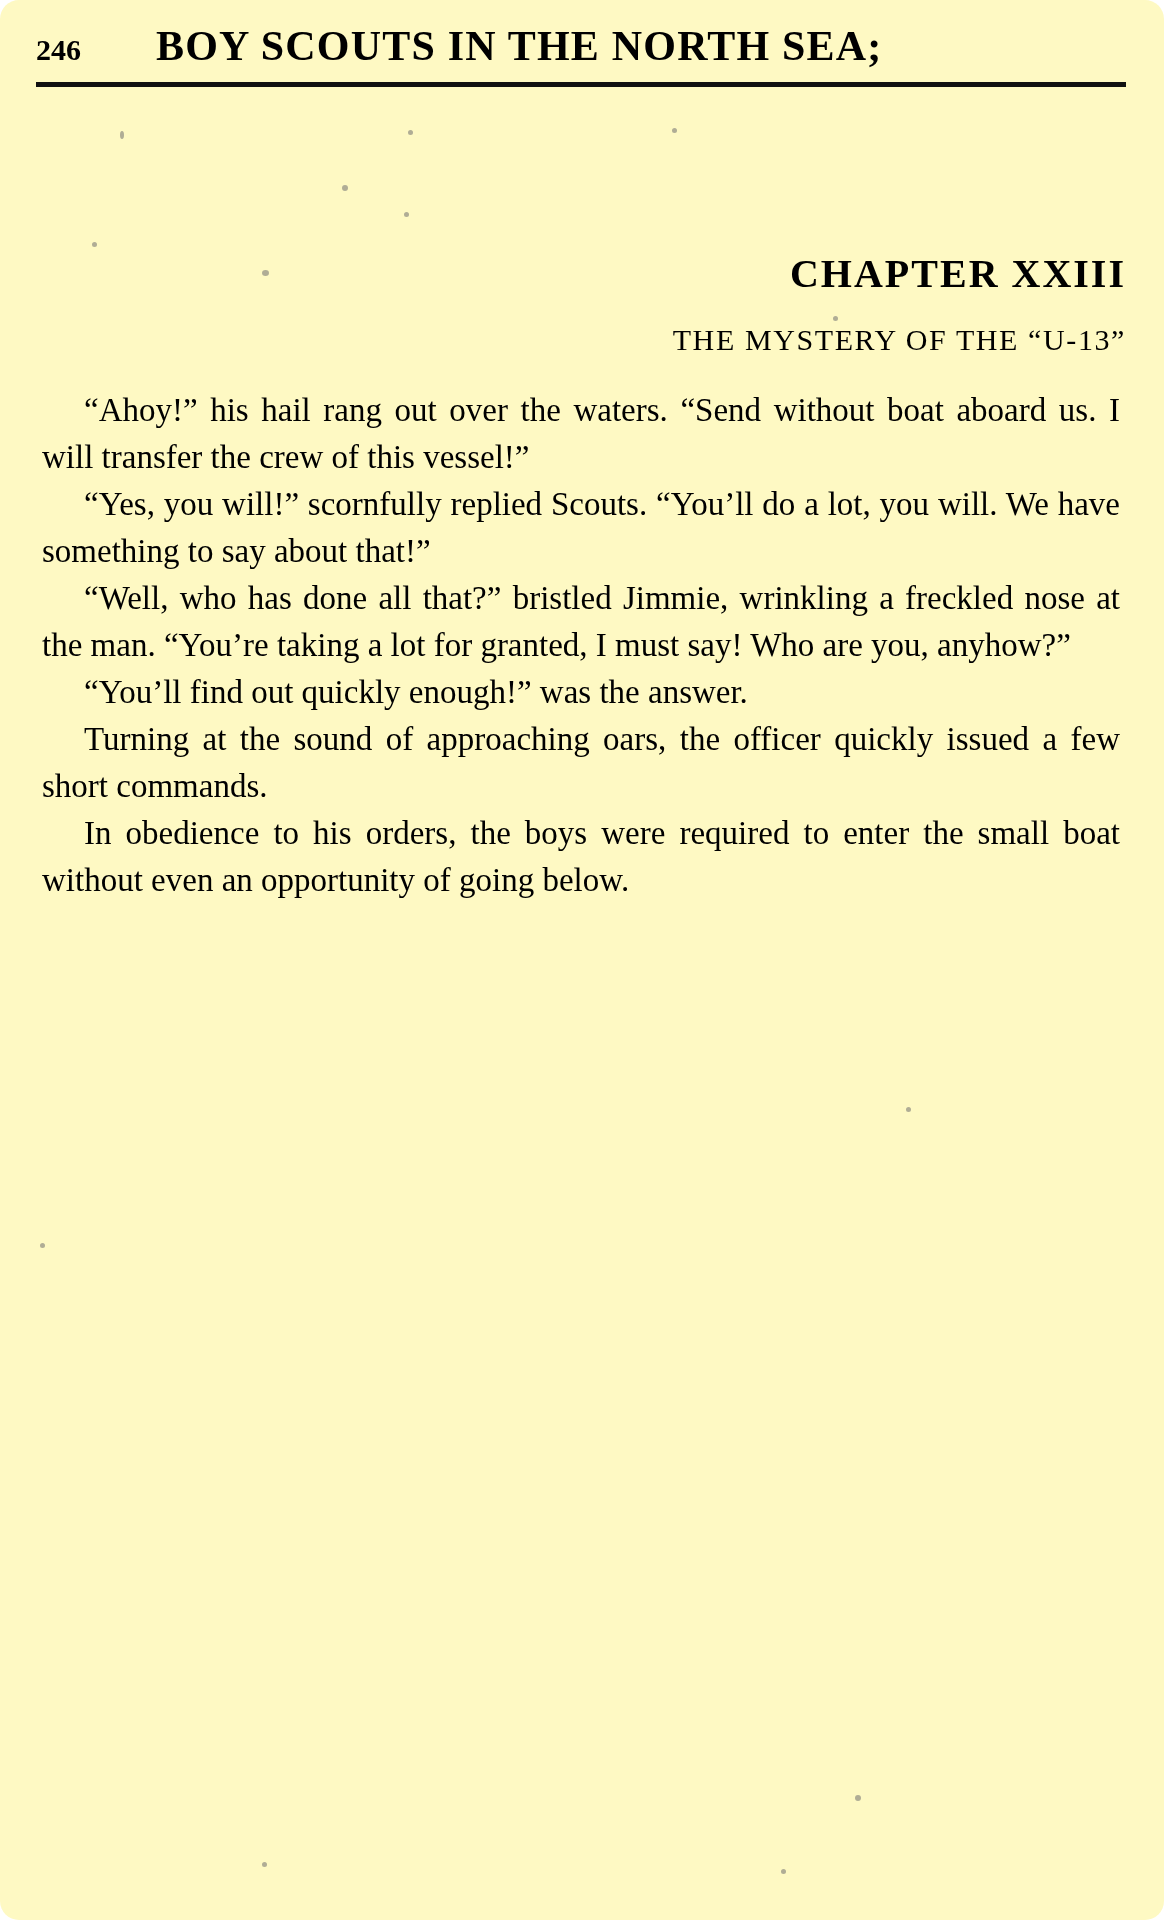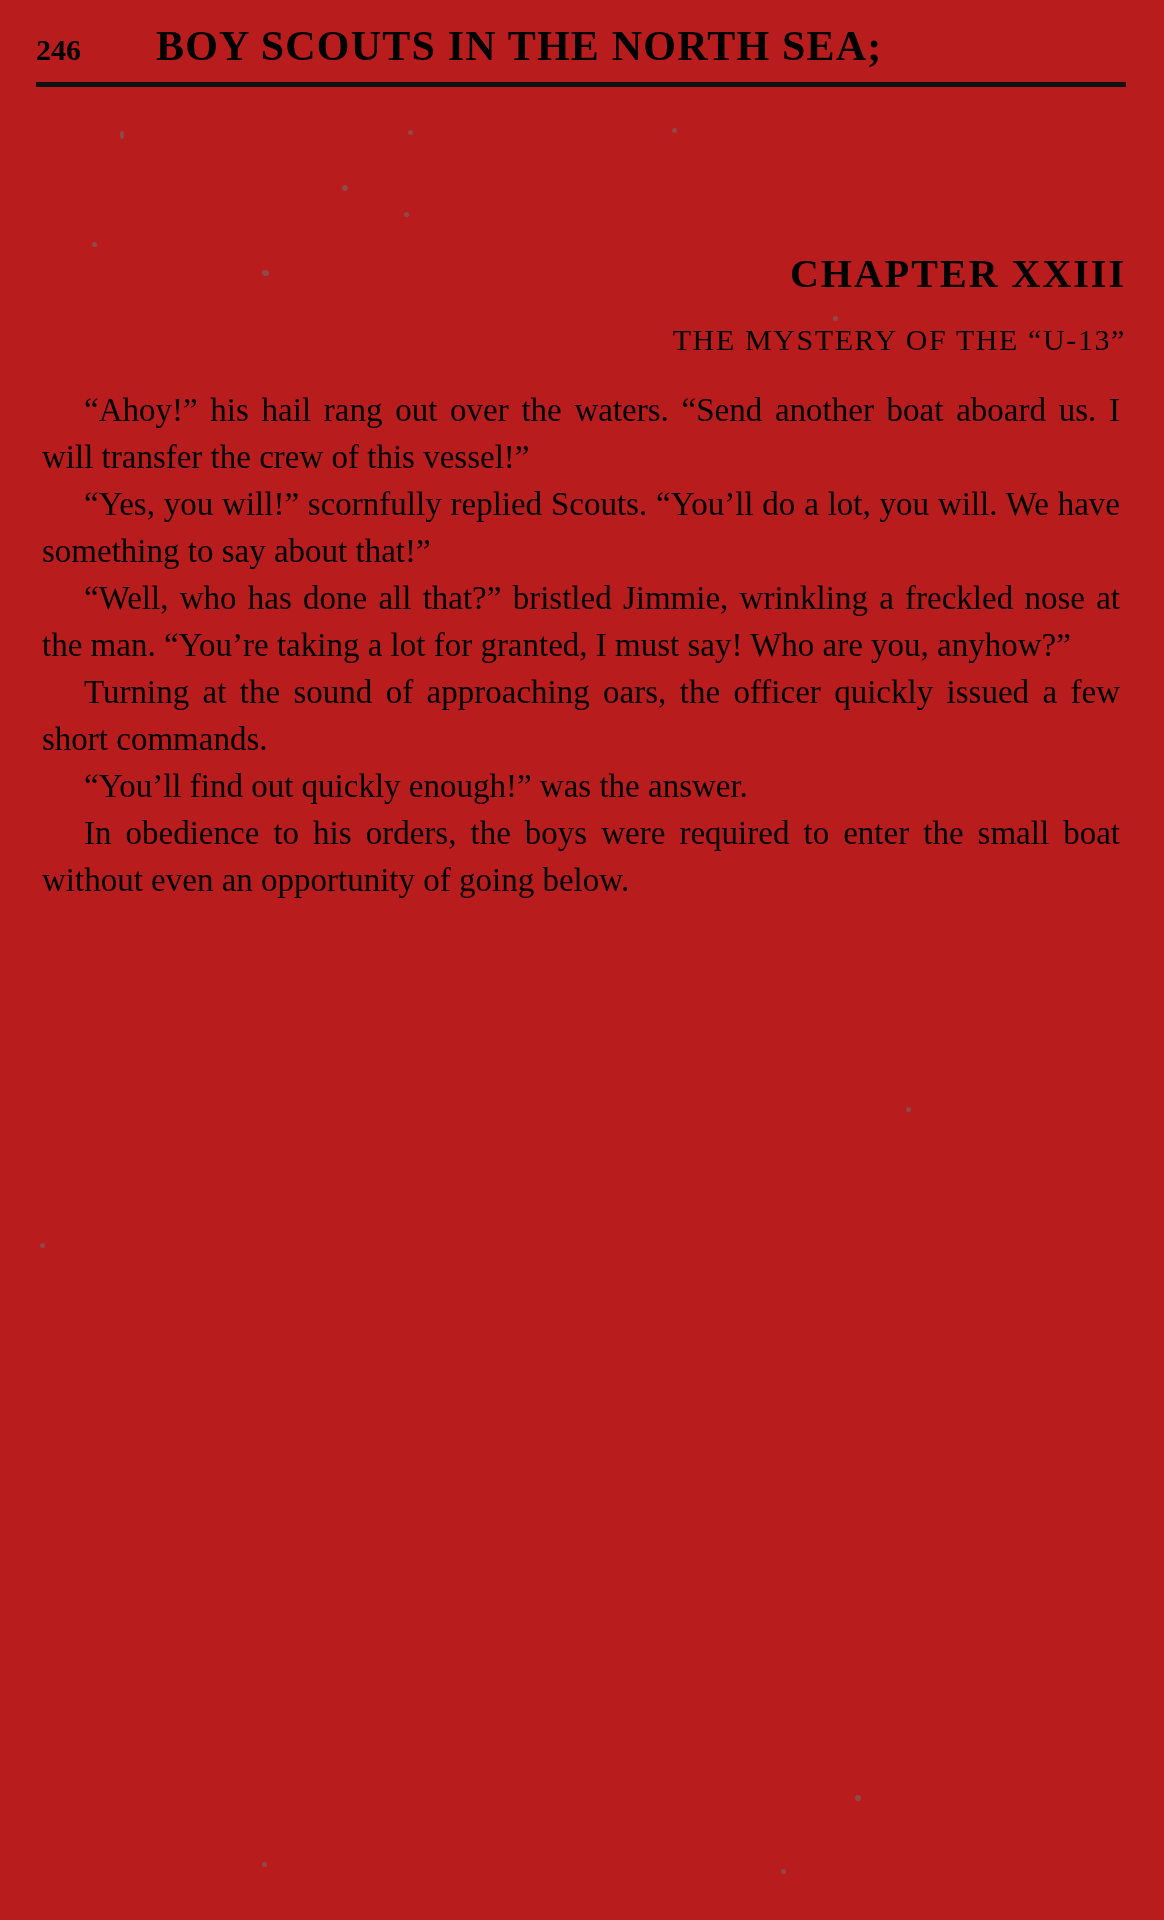--- a/index.html
+++ b/index.html
@@ -14,21 +14,22 @@
     font-family: "Liberation Serif", serif;
     color: #000000;
     overflow: hidden;
   }
   .page {
     position: absolute;
     left: 0;
     top: 0;
     width: 1164px;
     height: 1920px;
-    background: #b91c1c;
+    background: #fef9c3;
+    border-radius: 19px;
   }
   .header {
     position: absolute;
     left: 36px;
     top: 22px;
     width: 1092px;
     display: flex;
     align-items: baseline;
     justify-content: flex-start;
   }
@@ -106,25 +107,25 @@
     <div class="running-head">BOY SCOUTS IN THE NORTH SEA;</div>
   </div>
 
   <div class="rule"></div>
 
   <div class="content">
     <div class="chapter-title">CHAPTER XXIII</div>
     <div class="chapter-subtitle">THE MYSTERY OF THE “U-13”</div>
 
     <div class="body-text">
-      <p>“Ahoy!” his hail rang out over the waters. “Send another boat aboard us.  I will transfer the crew of this vessel!”</p>
+      <p>“Ahoy!” his hail rang out over the waters. “Send without boat aboard us.  I will transfer the crew of this vessel!”</p>
       <p>“Yes, you will!” scornfully replied Scouts. “You’ll do a lot, you will.  We have something to say about that!”</p>
       <p>“Well, who has done all that?” bristled Jimmie, wrinkling a freckled nose at the man. “You’re taking a lot for granted, I must say! Who are you, anyhow?”</p>
+      <p>“You’ll find out quickly enough!” was the answer.</p>
       <p>Turning at the sound of approaching oars, the officer quickly issued a few short commands.</p>
-      <p>“You’ll find out quickly enough!” was the answer.</p>
       <p>In obedience to his orders, the boys were required to enter the small boat without even an opportunity of going below.</p>
     </div>
   </div>
 
   <div class="speck" style="left:120px;top:131px;width:4px;height:8px;"></div>
   <div class="speck" style="left:408px;top:130px;width:5px;height:5px;"></div>
   <div class="speck" style="left:672px;top:128px;width:5px;height:5px;"></div>
   <div class="speck" style="left:342px;top:185px;width:6px;height:6px;"></div>
   <div class="speck" style="left:404px;top:212px;width:5px;height:5px;"></div>
   <div class="speck" style="left:92px;top:242px;width:5px;height:5px;"></div>

